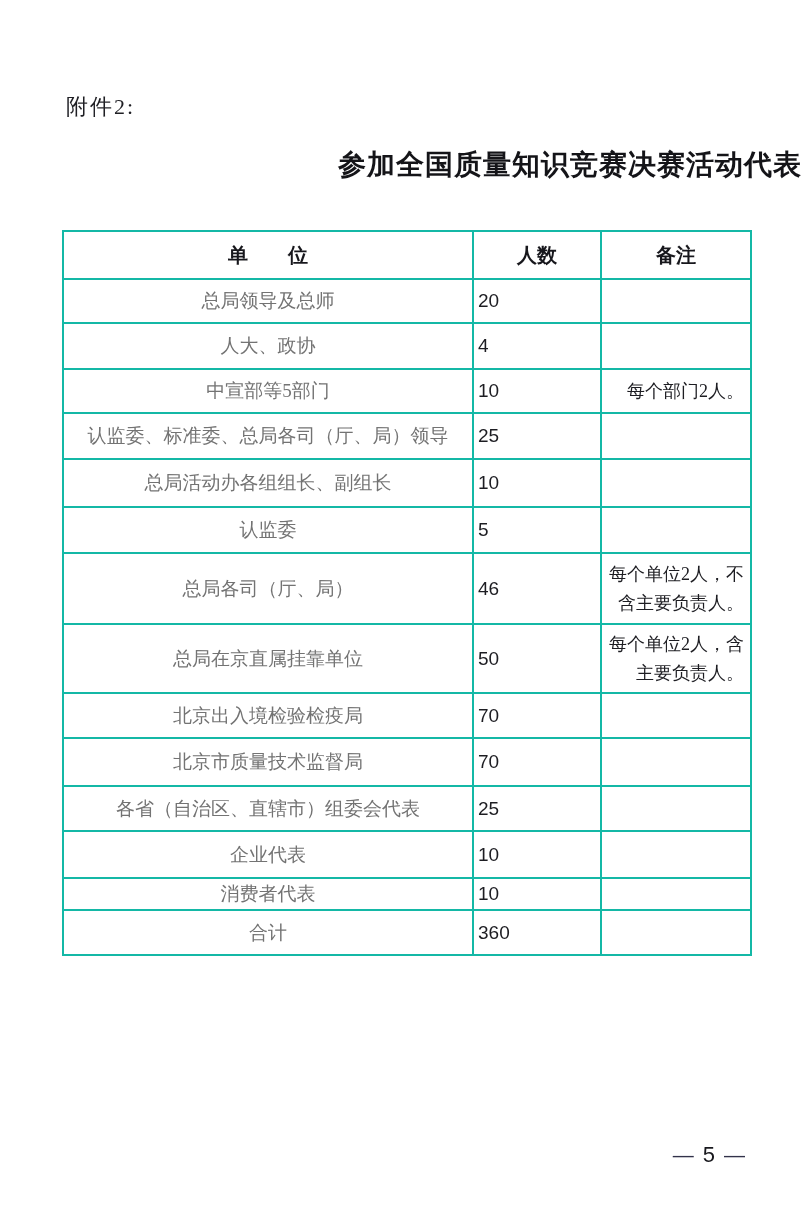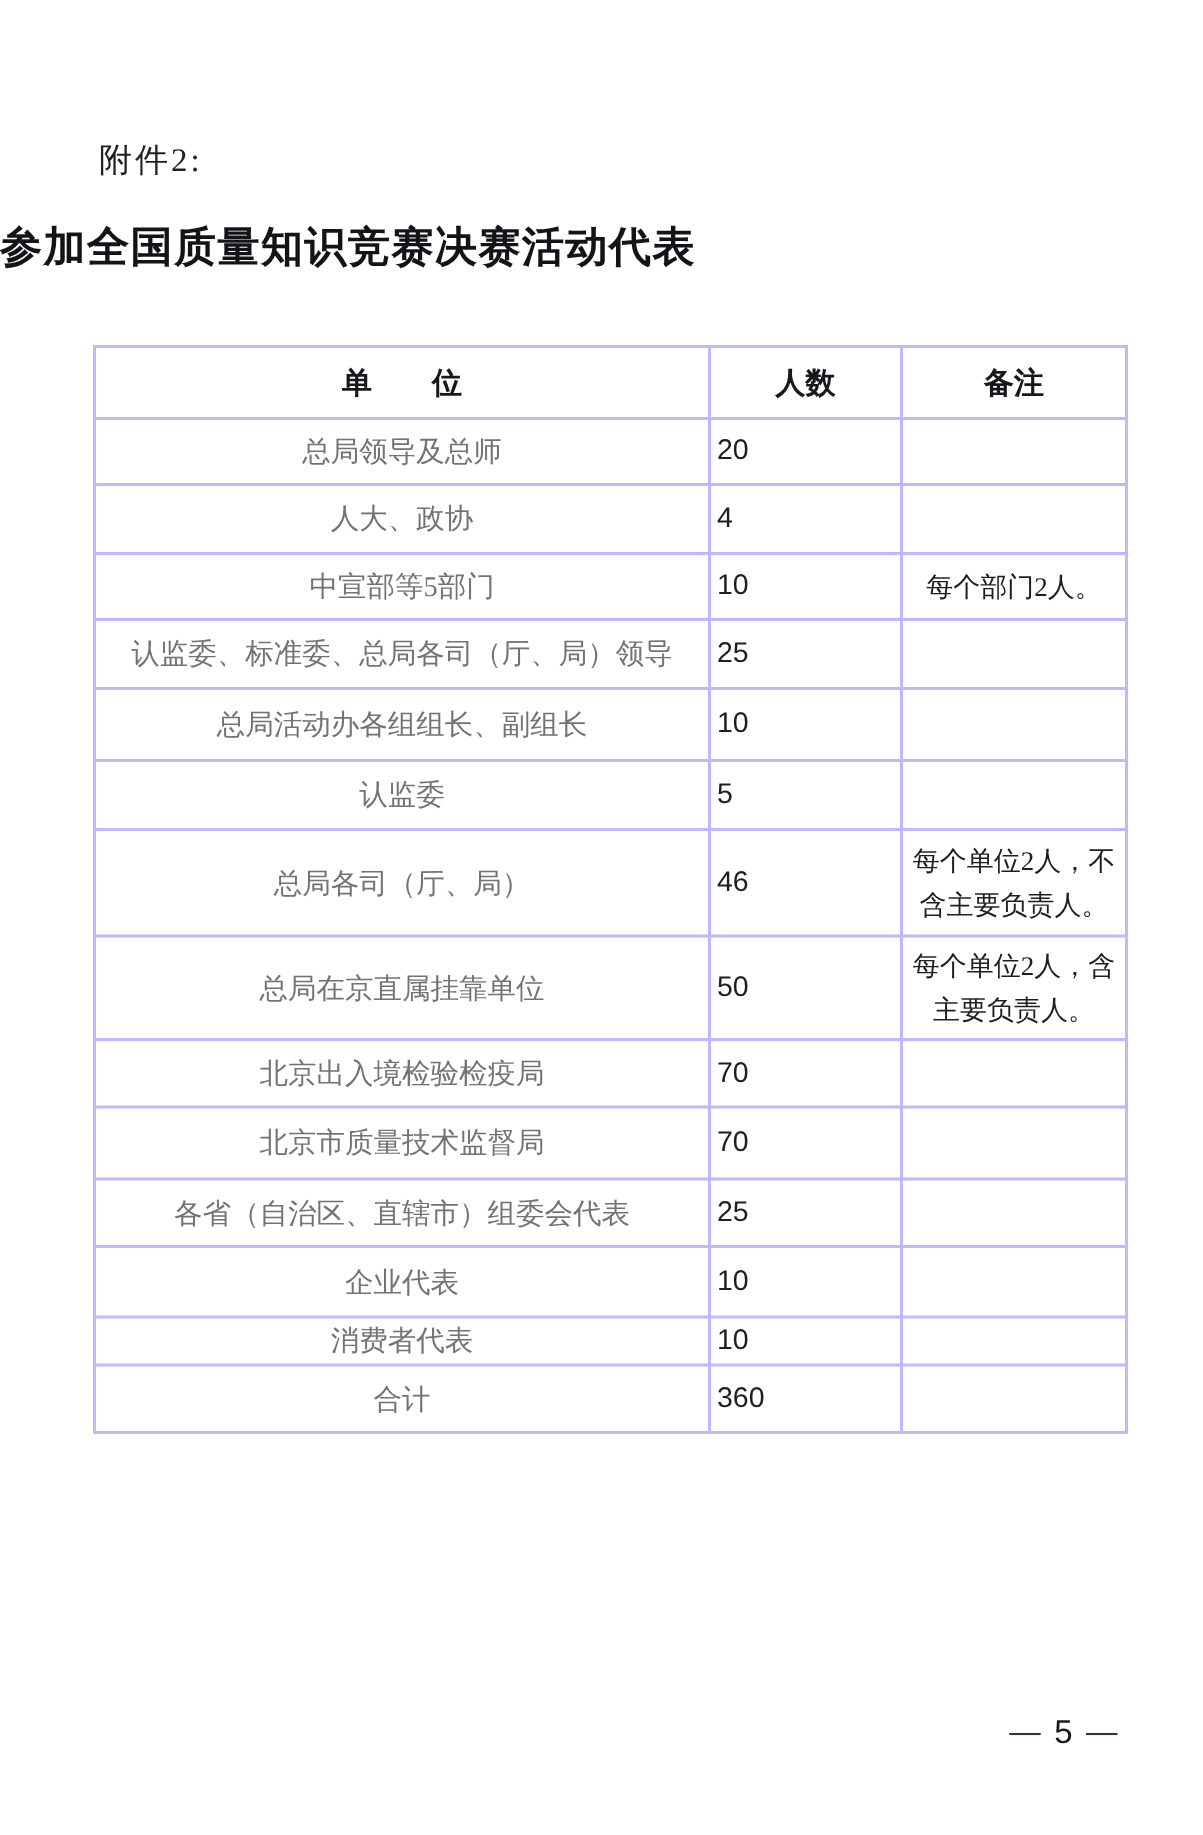--- a/index.html
+++ b/index.html
@@ -24,40 +24,40 @@
     font-size: 22px;
     letter-spacing: 2px;
     color: #1f1f24;
   }
   .doc-title {
     position: absolute;
     left: 0;
     top: 146px;
     width: 100%;
     margin: 0;
-    text-align: left;
+    text-align: right;
     font-family: "Liberation Sans", sans-serif;
     font-size: 28px;
     font-weight: 900;
     letter-spacing: 1px;
     color: #141418;
   }
   table.rep-table {
     position: absolute;
     left: 62px;
     top: 230px;
     width: 688px;
     border-collapse: collapse;
     table-layout: fixed;
   }
   .rep-table col.c-unit   { width: 410px; }
   .rep-table col.c-count  { width: 128px; }
   .rep-table col.c-remark { width: 150px; }
   .rep-table th, .rep-table td {
-    border: 2px solid #c4b5fd;
+    border: 2px solid #14b8a6;
     padding: 2px 4px;
     vertical-align: middle;
     overflow: hidden;
   }
   .rep-table th {
     font-family: "Liberation Sans", sans-serif;
     font-size: 20px;
     font-weight: 700;
     text-align: center;
     color: #17171c;
@@ -66,21 +66,21 @@
     text-align: center;
     font-size: 19px;
     color: #737373;
   }
   .rep-table td.cell-count {
     font-size: 19px;
     font-family: "Liberation Sans", sans-serif;
     color: #1d1d22;
   }
   .rep-table td.cell-remark {
-    text-align: center;
+    text-align: right;
     font-size: 18px;
     line-height: 1.6;
     padding: 3px 6px;
     color: #1d1d22;
   }
   .page-footer {
     position: absolute;
     top: 1142px;
     right: 57px;
     font-family: "Liberation Sans", sans-serif;

